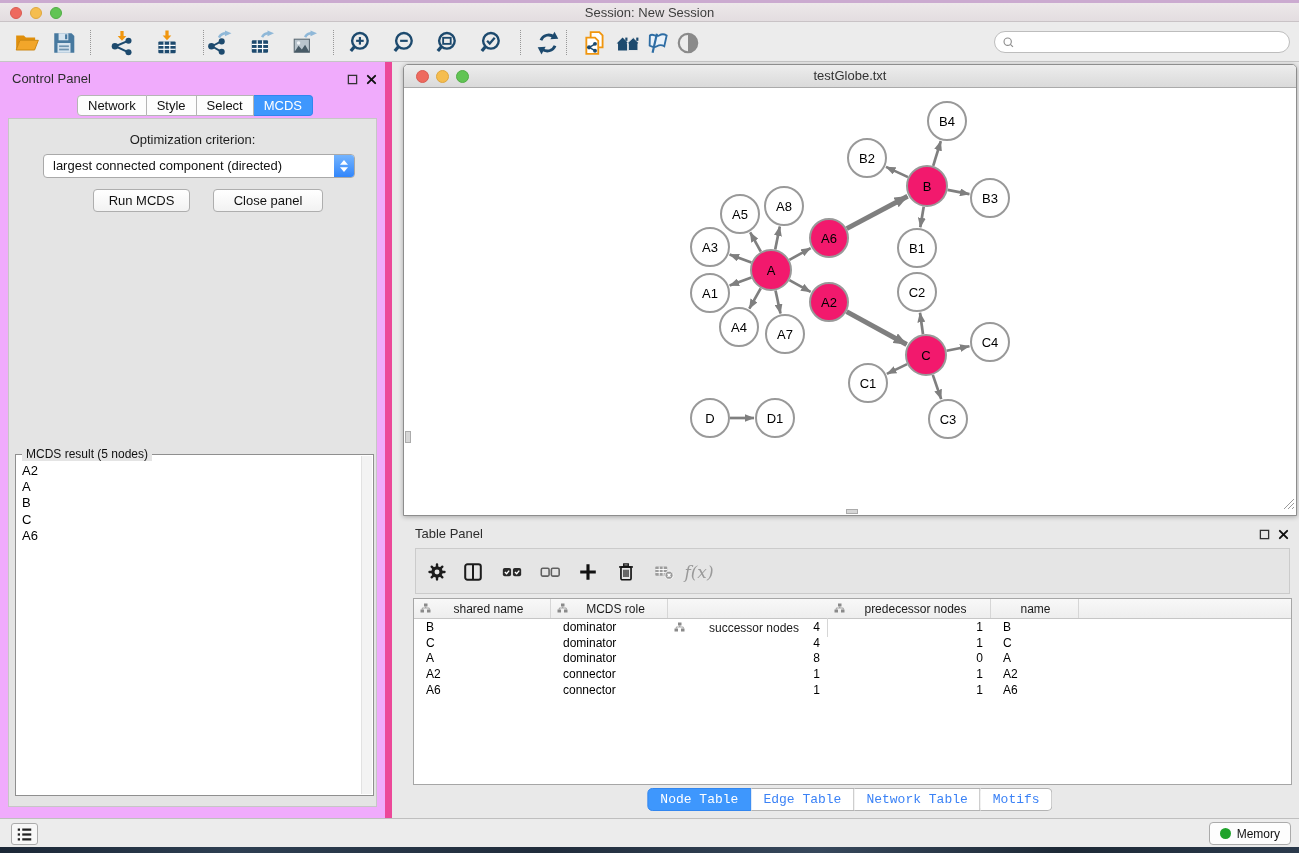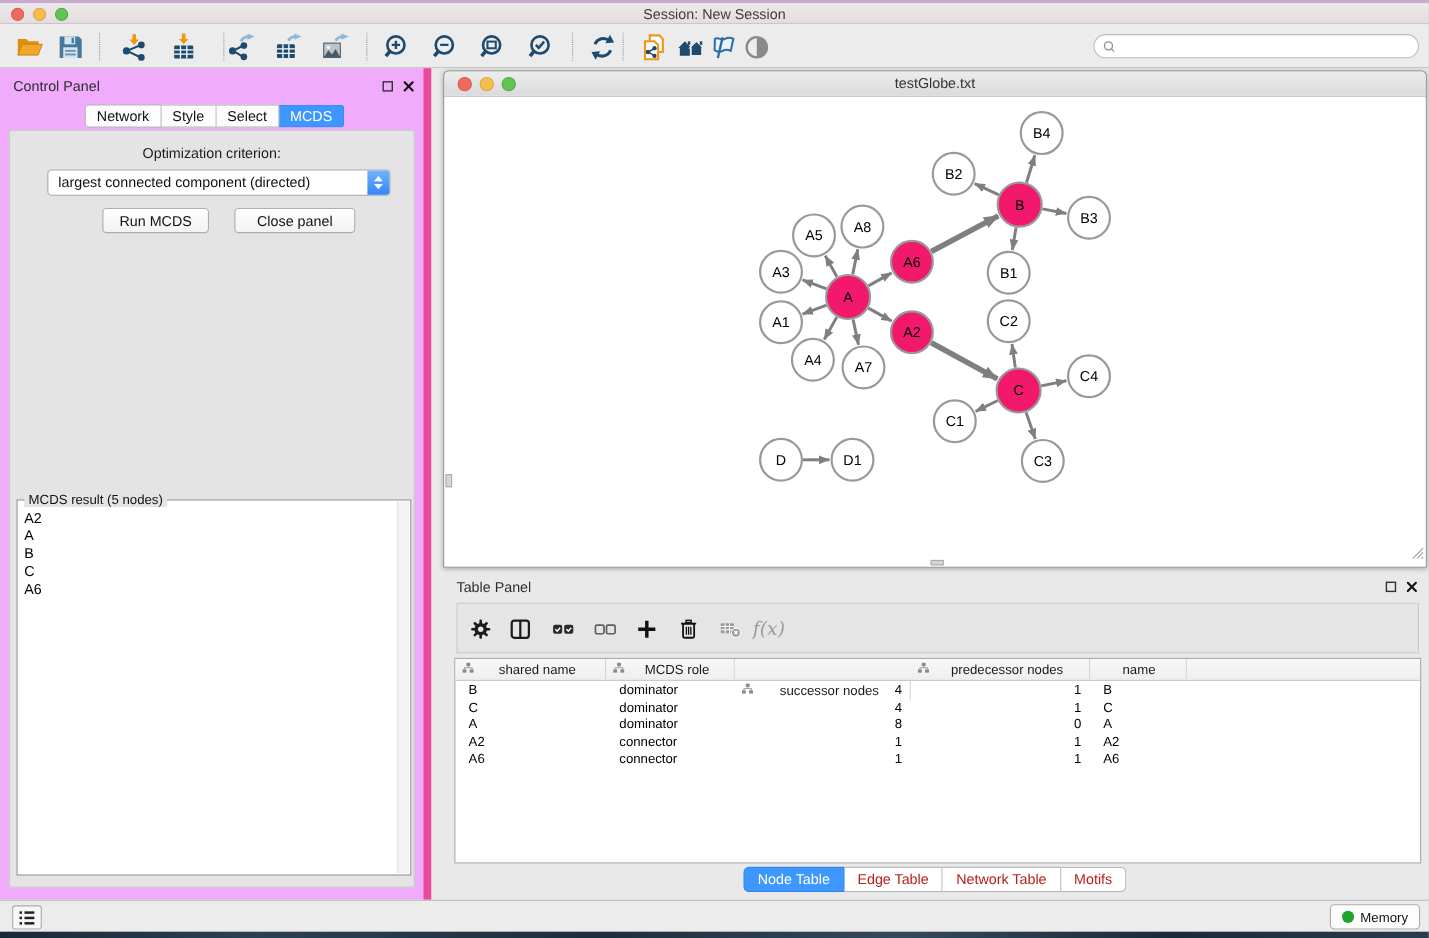--- a/index.html
+++ b/index.html
@@ -67,22 +67,22 @@
   .fx{font-family:"DejaVu Serif","Liberation Serif",serif;font-style:italic;font-size:17px;color:#9a9a9a;}
   .dtable{position:absolute;left:10px;top:78px;width:879px;height:187px;background:#fff;border:1px solid #a6a6a6;overflow:hidden;}
   .thead{display:flex;height:20px;background:linear-gradient(#f8f8f8,#eee);border-bottom:1px solid #c6c6c6;}
   .th{display:flex;align-items:center;border-right:1px solid #d6d6d6;padding:0 4px 0 6px;height:100%;}
   .th .th-label{flex:1;text-align:center;font-size:12px;color:#1a1a1a;}
   .th-fill{flex:1;border-right:none;}
   .tr{display:flex;height:15.7px;align-items:center;}
   .td{font-size:12px;color:#000;overflow:hidden;white-space:nowrap;}
   .td.left{padding-left:12px;}
   .td.right{text-align:right;padding-right:8px;}
-  .bt-tabs{position:absolute;left:50%;transform:translateX(-50%);top:268px;height:23px;display:flex;}
-  .bt-tab{background:#fff;border:1px solid #b3b3b3;border-left:none;font-size:13px;line-height:21px;padding:0 12px;color:#b91c1c;}
+  .bt-tabs{position:absolute;left:50%;transform:translateX(-50%);top:268px;height:23px;display:flex;font-family:Liberation Mono, monospace;}
+  .bt-tab{background:#fff;border:1px solid #b3b3b3;border-left:none;font-size:13px;line-height:21px;padding:0 12px;color:#3b82f6;}
   .bt-tab:first-child{border-left:1px solid #b3b3b3;border-radius:5px 0 0 5px;}
   .bt-tab:last-child{border-radius:0 5px 5px 0;}
   .bt-tab.active{background:#3e97fd;border-color:#3286ef;color:#fff;}
   
   .statusbar{position:absolute;left:0;right:0;top:818px;height:29px;background:#ececec;border-top:1px solid #bfbfbf;}
   .sb-list-btn{position:absolute;left:11px;top:4px;width:27px;height:22px;background:#f7f7f7;border:1px solid #ababab;
                border-radius:3px;display:flex;align-items:center;justify-content:center;}
   .memory-btn{position:absolute;right:8px;top:3px;height:23px;background:#fdfdfd;border:1px solid #ababab;border-radius:4px;
               display:flex;align-items:center;gap:6px;padding:0 10px;font-size:12px;color:#111;}
   .mem-dot{width:11px;height:11px;border-radius:50%;background:#1fa32b;}

